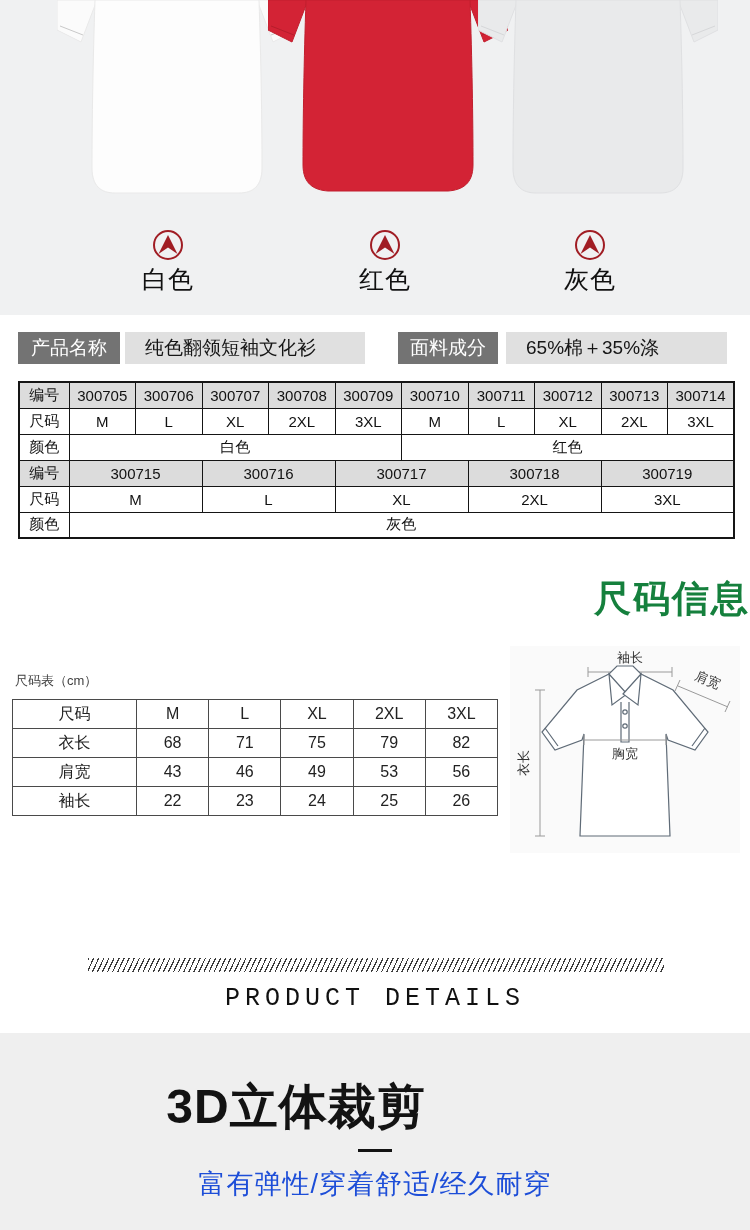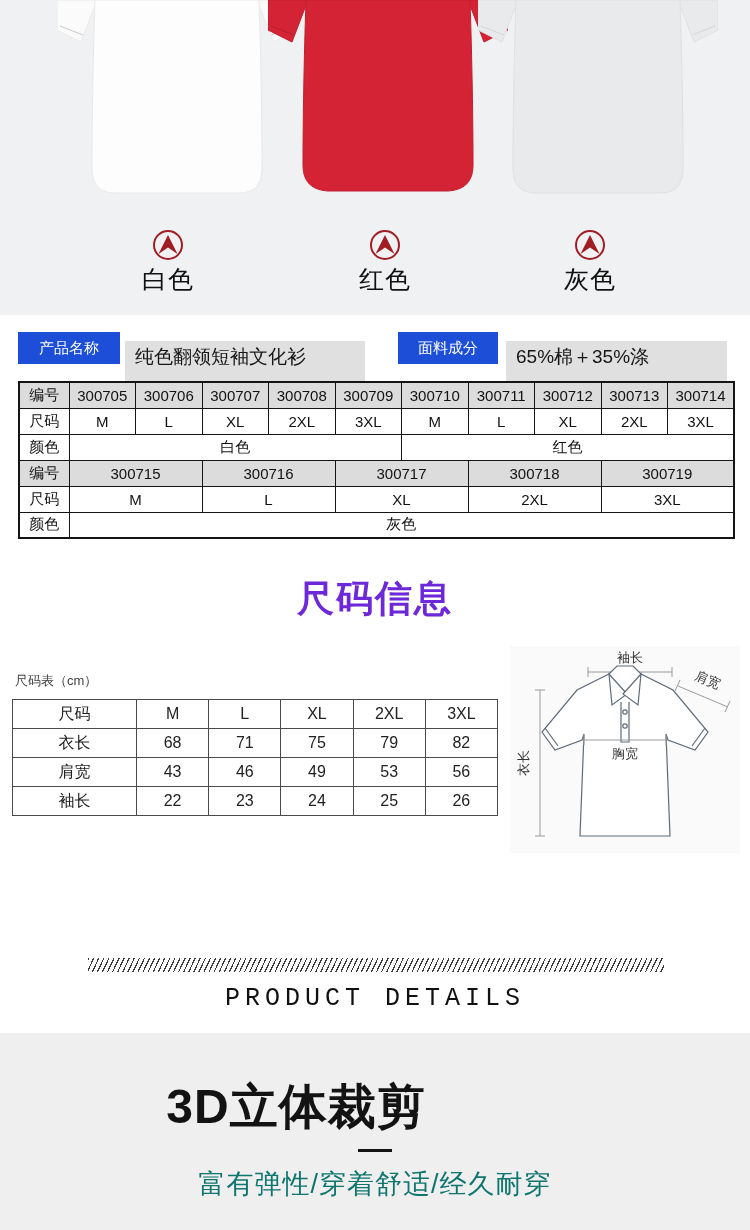--- a/index.html
+++ b/index.html
@@ -16,33 +16,33 @@
   .shirt-white .sleeve { fill:#fbfbfb; stroke:#e9e9e9; stroke-width:1; }
   .shirt-red .body, .shirt-red .sleeve { fill:#d32335; stroke:#c11f2e; stroke-width:1; }
   .shirt-gray .body, .shirt-gray .sleeve { fill:#e9eaeb; stroke:#dfe0e2; stroke-width:1; }
   .seam { stroke:#c9c9c9; stroke-width:1; fill:none; }
   .shirt-red .seam { stroke:#b61d2b; }
   .shirt-gray .seam { stroke:#d6d7d9; }
   .logo-badge { position:absolute; top:229px; width:32px; height:32px; }
   .swatch-label { position:absolute; top:263px; width:160px; text-align:center;
     font-size:25px; color:#111; letter-spacing:1px; }
   
-  .badge { position:absolute; top:332px; height:32px; line-height:32px; background:#1d4ed8;
-    color:#fff; font-size:15px; text-align:center; }
-  .badge-value { position:absolute; top:332px; height:44px; line-height:32px; background:#e0e0e0;
-    color:#161616; font-size:19px; padding-left:10px;margin-top:9px; }
+  .badge { position:absolute; top:332px; height:32px; line-height:32px; background:#737373;
+    color:#fff; font-size:19px; text-align:center; }
+  .badge-value { position:absolute; top:332px; height:32px; line-height:32px; background:#e0e0e0;
+    color:#161616; font-size:19px; padding-left:20px; }
   
   .sku-table { position:absolute; left:18px; top:381px; width:717px;
     border-collapse:collapse; table-layout:fixed; border:2px solid #151515; }
   .sku-table td { border:1px solid #151515; height:26px; text-align:center;
     font-size:15px; color:#111; overflow:hidden; white-space:nowrap; }
   .sku-table tr.hdr td { background:#dcdcdc; }
   
-  .size-title { position:absolute; left:0; top:574px; width:750px; text-align:center;
-    font-size:37px; font-weight:bold; letter-spacing:2px; color:#6d28d9; }
+  .size-title { position:absolute; left:0; top:574px; width:750px; text-align:right;
+    font-size:37px; font-weight:bold; letter-spacing:2px; color:#15803d; }
   .size-caption { position:absolute; left:15px; top:672px; font-size:13px; color:#404040; }
   .size-table { position:absolute; left:12px; top:699px; width:486px;
     border-collapse:collapse; table-layout:fixed; }
   .size-table td { border:1px solid #4a4a4a; height:29px; text-align:center;
     font-size:16px; color:#222; }
   .diagram { position:absolute; left:510px; top:646px; width:230px; height:207px; background:#fafafa; }
   .diagram svg { display:block; }
   .d-line { stroke:#9a9a9a; stroke-width:1; fill:none; }
   .d-shirt { stroke:#5f6b77; stroke-width:1.2; fill:#ffffff; }
   .d-open  { stroke:#5f6b77; stroke-width:1.2; fill:none; }
@@ -54,21 +54,21 @@
     background:repeating-linear-gradient(115deg, #3c3c3c 0, #3c3c3c 1.2px, transparent 1.2px, transparent 4.6px); }
   .details-sub { position:absolute; left:0; top:984px; width:750px; text-align:center;
     font-family:"Liberation Mono","DejaVu Sans Mono",monospace; font-size:25px;
     letter-spacing:5px; color:#111; }
   
   .footer-band { position:absolute; left:0; top:1033px; width:750px; height:197px; background:#efefef; }
   .feature-title { position:absolute; left:0; top:42px; width:592px; text-align:center;
     font-size:48px; font-weight:bold; letter-spacing:1px; color:#131313; }
   .feature-dash { position:absolute; left:358px; top:116px; width:34px; height:3px; background:#131313; }
   .feature-sub { position:absolute; left:0; top:133px; width:750px; text-align:center;
-    font-size:27px; color:#0f766e; letter-spacing:1px; }
+    font-size:27px; color:#1d4ed8; letter-spacing:1px; }
 </style>
 </head>
 <body>
 
 <div class="page">
 
   <div class="hero">
 
     <svg class="shirt shirt-white" style="left:57px" viewBox="0 0 240 200">
       <path class="sleeve" d="M0,0 L40,0 L24,42 L0,30 Z"></path>

